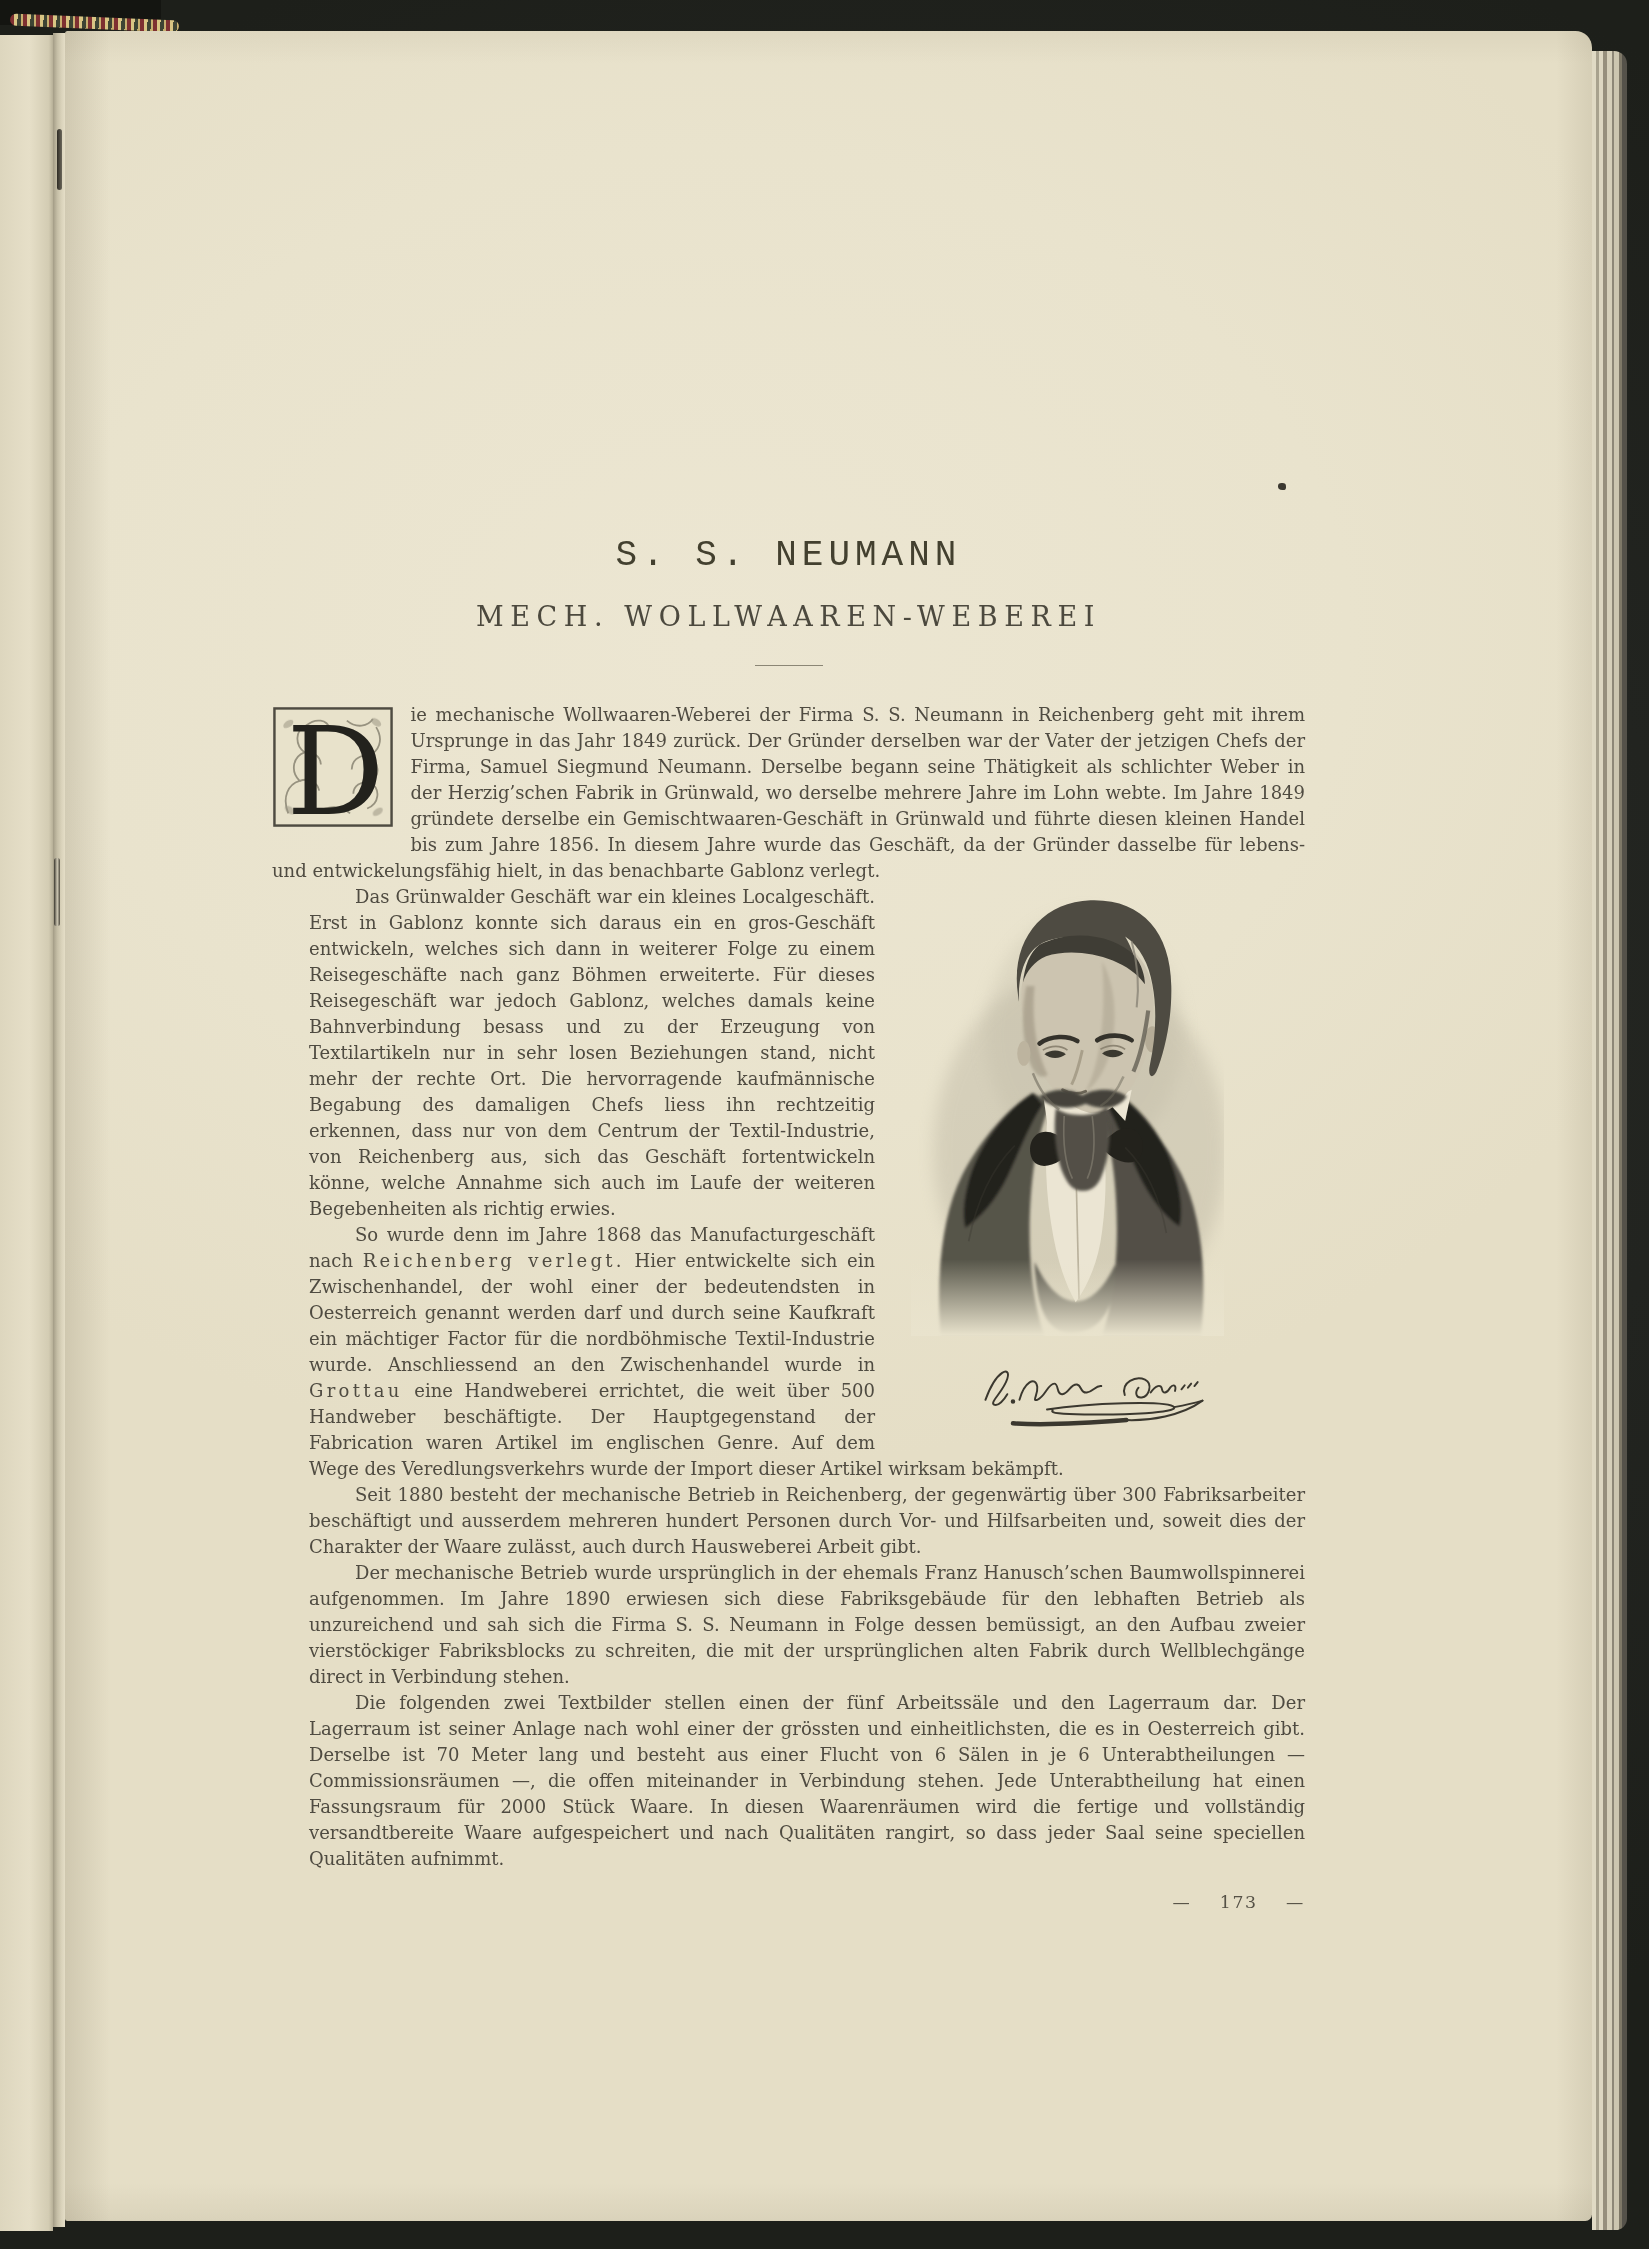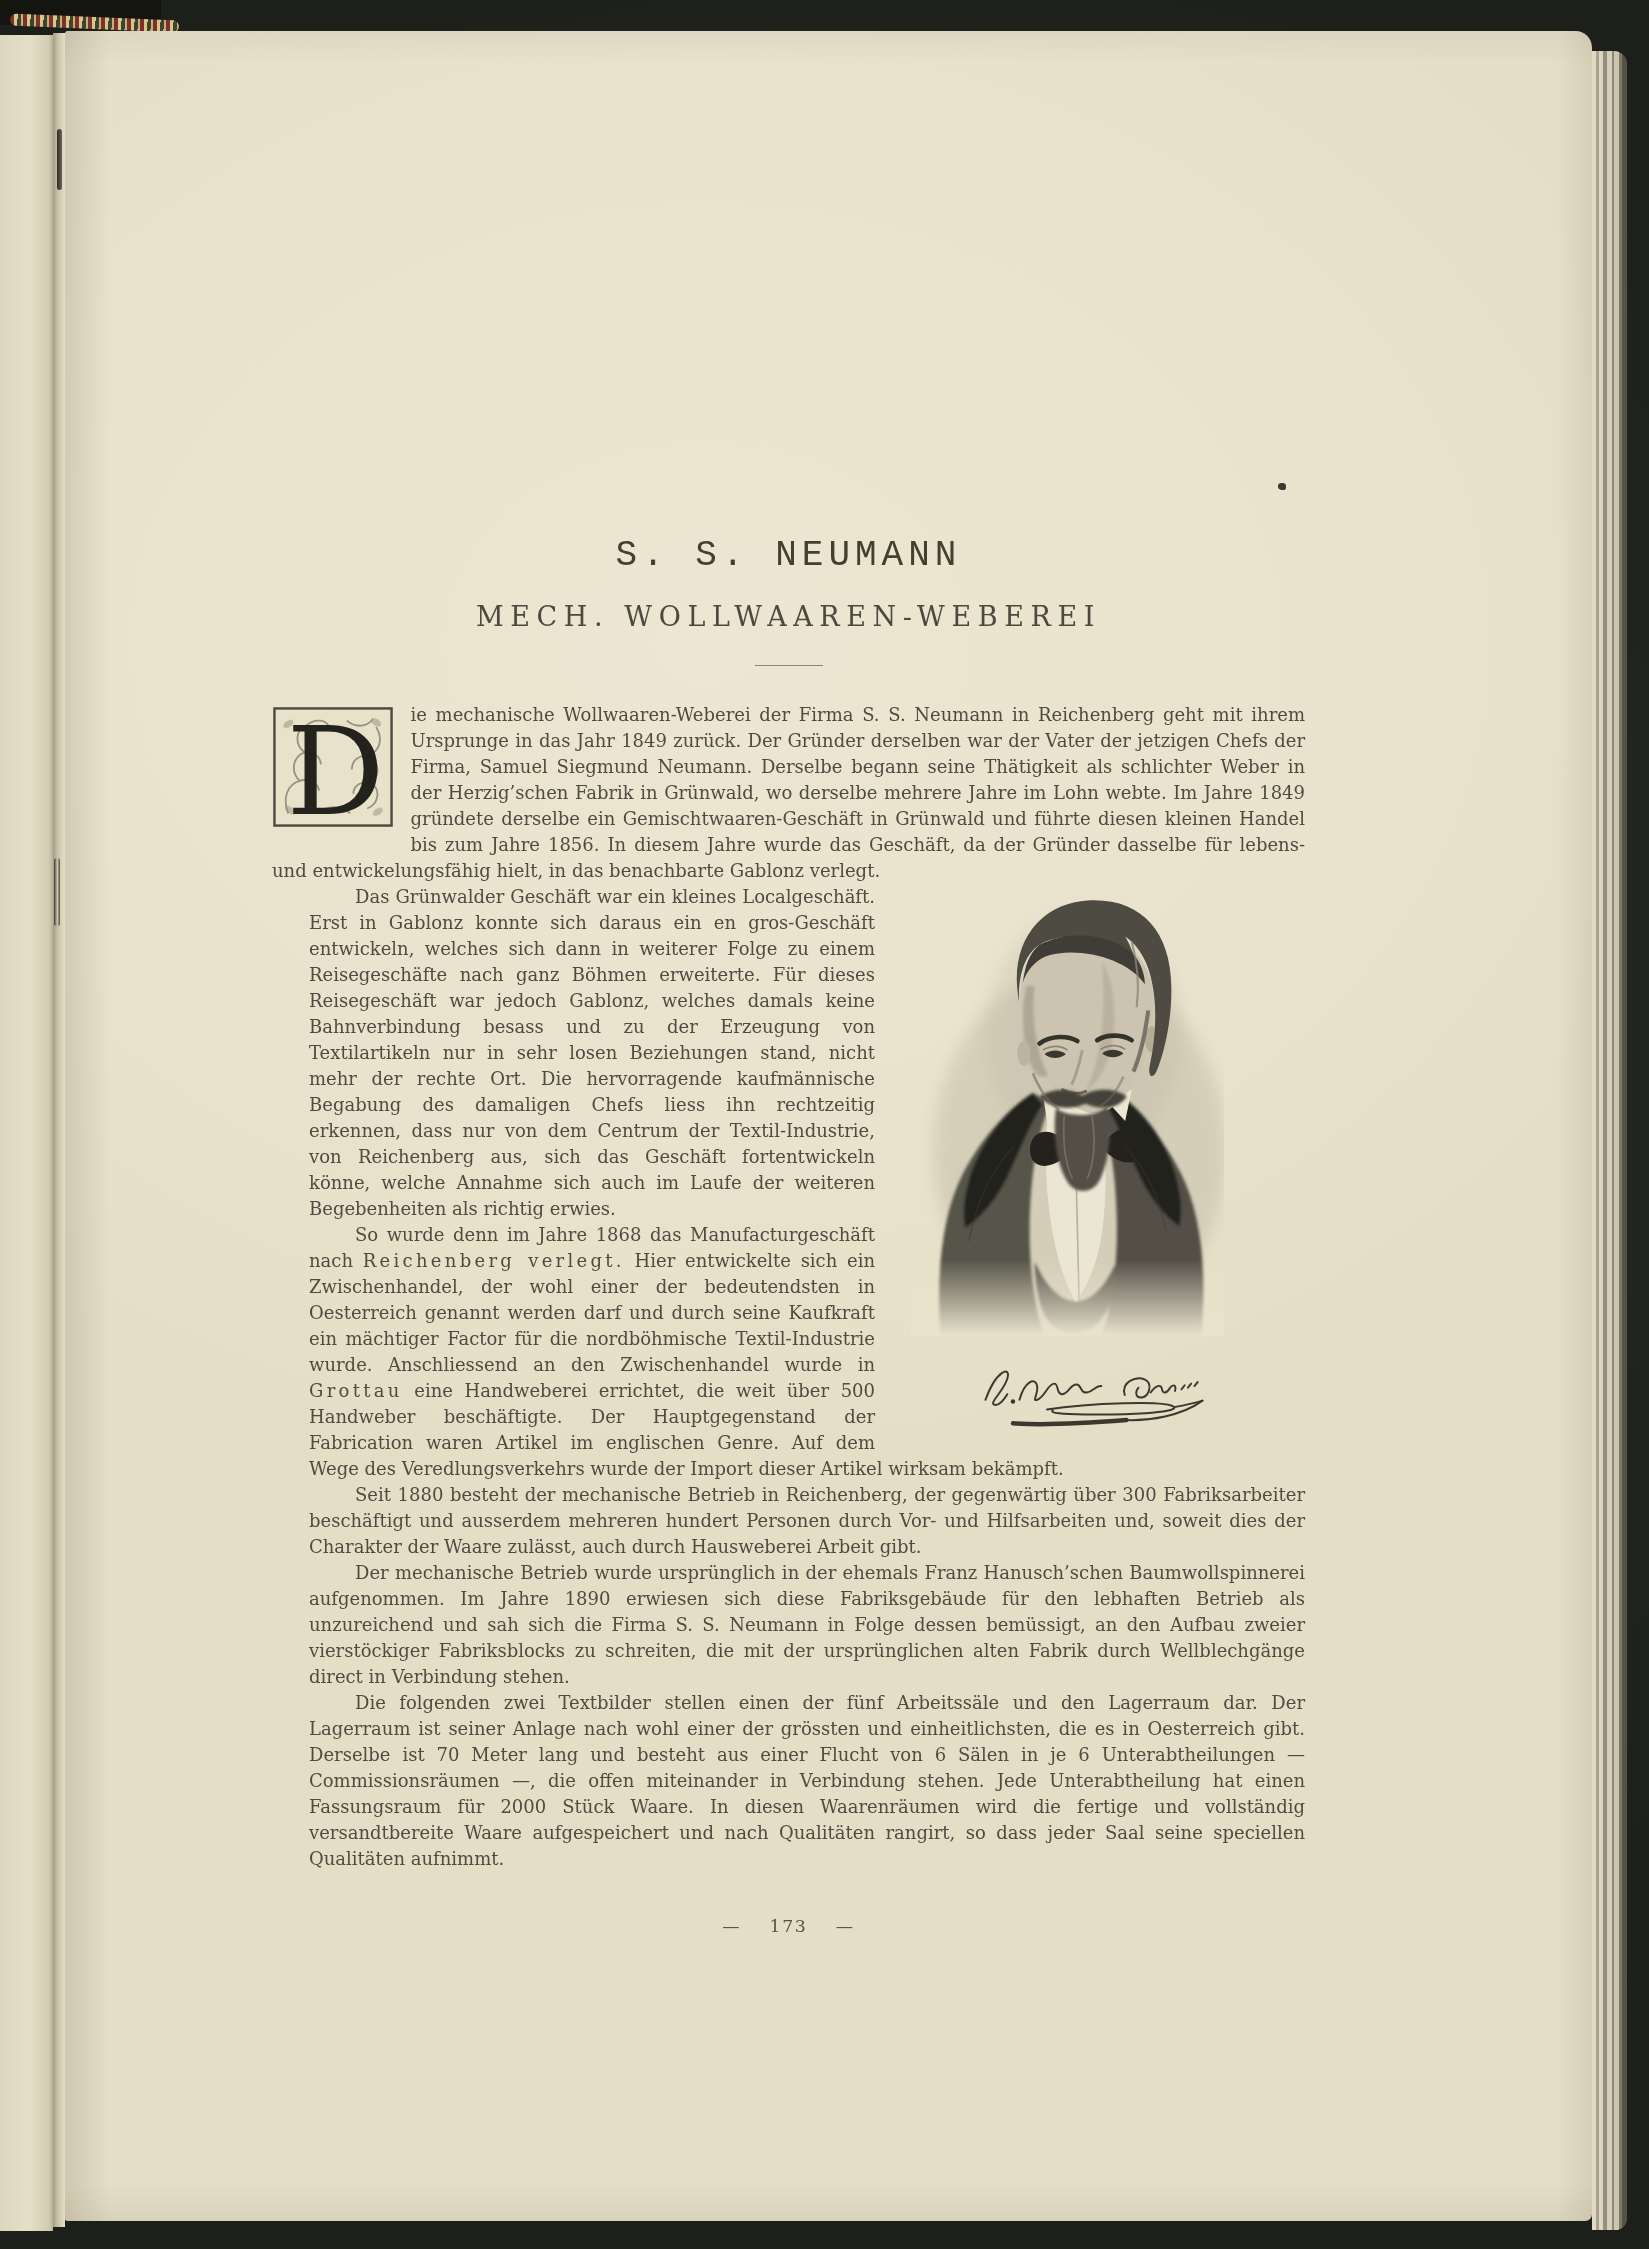--- a/index.html
+++ b/index.html
@@ -62,21 +62,21 @@
   }
   .article-body p{margin:0;}
   .article-body p.indent{text-indent:46px;margin-left:37px;}
   .sperr{letter-spacing:3.3px;}
   .dropcap{float:left;width:122px;height:122px;margin:4.1px 16.5px 5px 0;}
   .portrait-figure{float:right;width:417px;margin:3.3px 0 8.2px 13px;}
   .portrait-figure svg{display:block;}
   .portrait-art{margin-left:23px;}
   .signature{margin:11.5px 0 0 78px;}
   .page-number{
-    clear:both;text-align:center;margin-top:44px;font-size:17.3px;color:#555146;
+    clear:both;text-align:right;margin-top:20px;font-size:17.3px;color:#555146;
     word-spacing:21.4px;letter-spacing:1.6px;
   }
 </style>
 </head>
 <body>
 
 <div class="cover-black"></div>
 <div class="headband"></div>
 <div class="facing-page"></div>
 <div class="gutter"></div>

